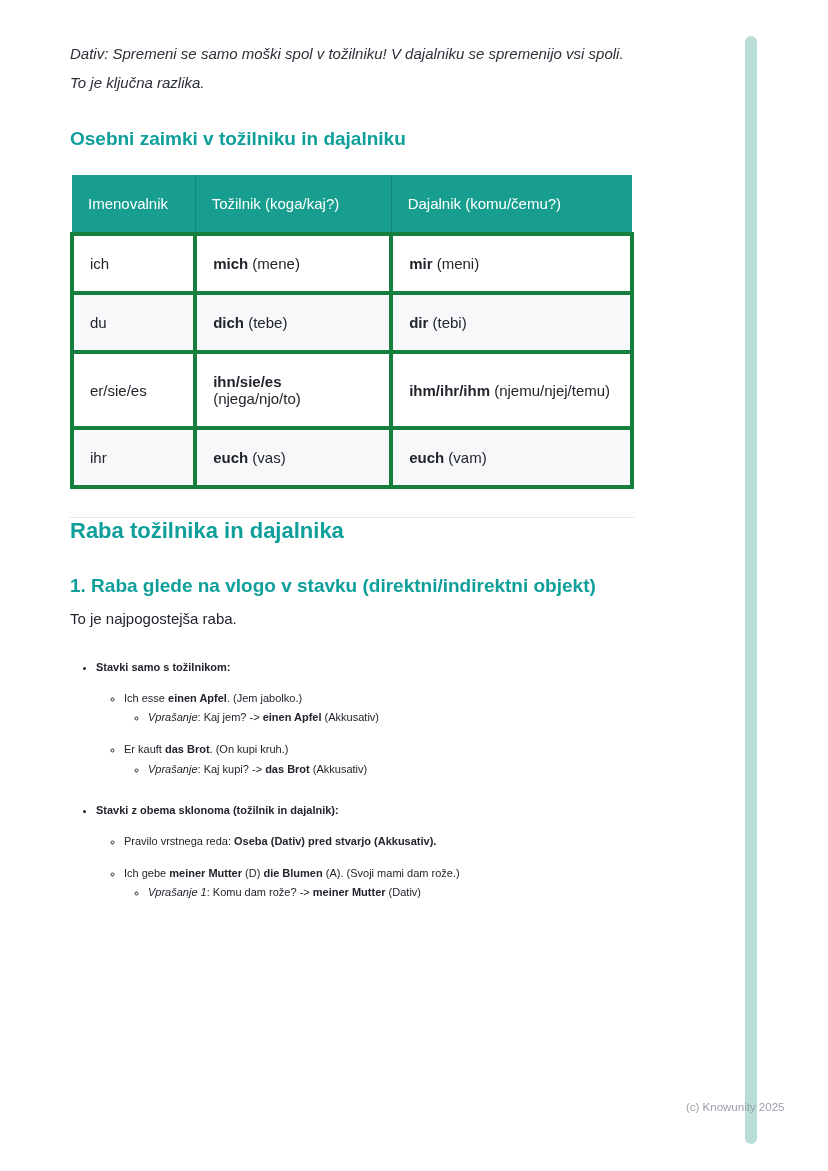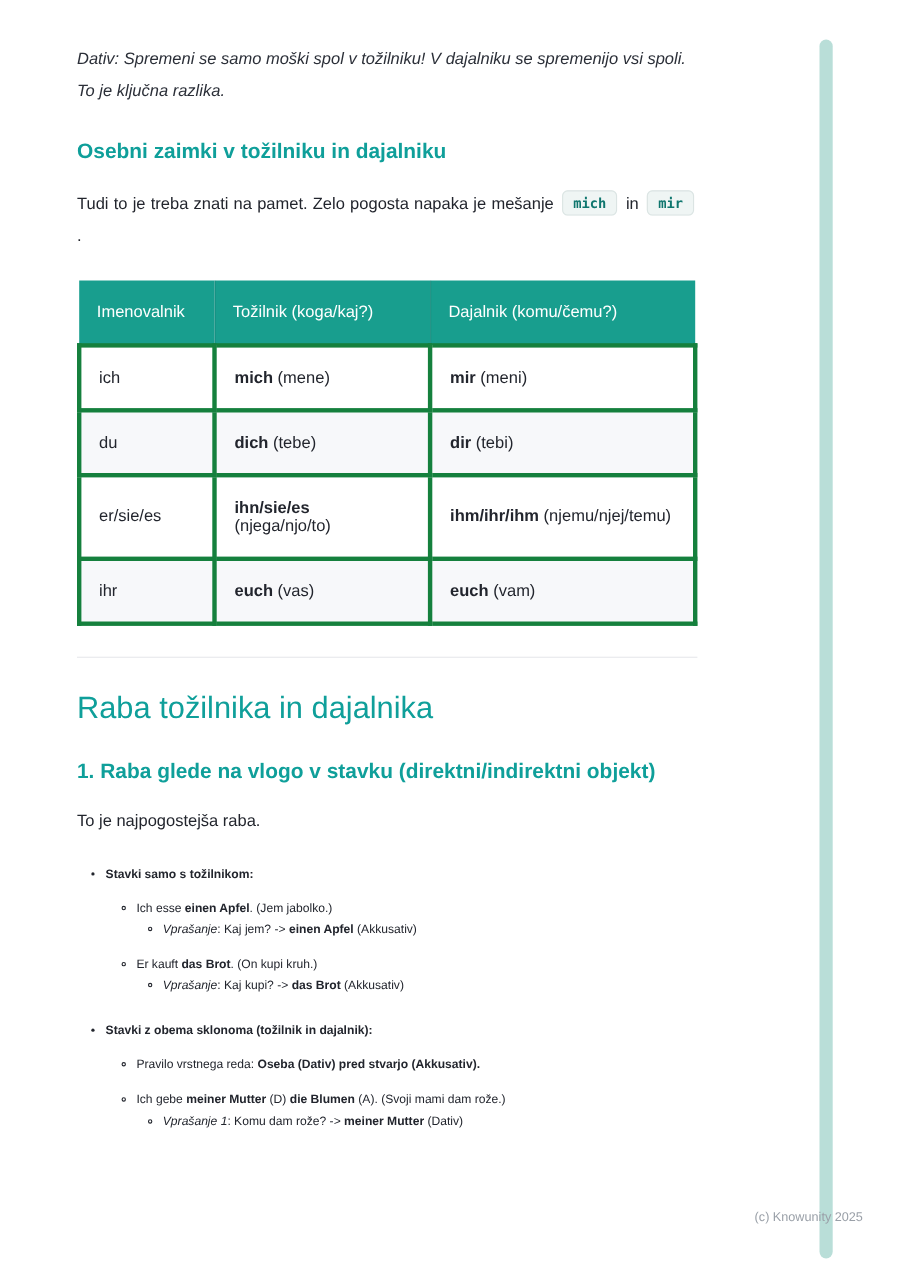--- a/index.html
+++ b/index.html
@@ -12,23 +12,23 @@
     overflow:hidden;
   }
   .page { position:absolute; inset:0; }
   .edge-strip {
     position:absolute; left:745px; top:36px; width:12px; height:1108px;
     background:var(--accent-strip, #b9ded8); border-radius:7px; z-index:1;
   }
   .content { position:absolute; left:70px; top:40px; width:564px; z-index:0; }
   .note { font-style:italic; font-size:15px; line-height:1.9; color:#2b2f38; }
   .sec-h { font-size:19px; font-weight:700; color:var(--accent-heading, #0f9f9a); margin-top:31px; }
-  .big-h { font-size:28px; font-weight:400; color:var(--accent-heading, #0f9f9a); margin-top:30px; }
+  .big-h { font-size:22px; font-weight:700; color:var(--accent-heading, #0f9f9a); }
   .intro { margin-top:21px; font-size:15px; line-height:1.95; text-align:justify; }
-  .para { margin-top:22px; font-size:15px; line-height:1.6; }
+  .para { margin-top:10px; font-size:15px; line-height:1.6; }
   .code-chip {
     font-family:"DejaVu Sans Mono", monospace;
     font-size:12.5px; font-weight:700;
     color:var(--code-text, #0f766e);
     background:#eff5f4; border:1px solid #dbe4e3; border-radius:5px;
     padding:3px 9px; margin:0 3px; white-space:nowrap; position:relative; top:-1px;
   }
   .ptable { width:100%; border-collapse:collapse; margin-top:25px; font-size:15px; }
   .ptable thead th {
     background:var(--table-header-bg, #189e8e); color:#ffffff; text-align:left;
@@ -62,21 +62,20 @@
 <div class="page">
 
   <div class="edge-strip"></div>
 
   <div class="content">
 
     <p class="note">Dativ: Spremeni se samo moški spol v tožilniku! V dajalniku se spremenijo vsi spoli. To je ključna razlika.</p>
 
     <h2 class="sec-h">Osebni zaimki v tožilniku in dajalniku</h2>
 
-    <p class="intro"><span>Tudi to je treba znati na pamet. Zelo pogosta napaka je mešanje </span><span class="code-chip">mich</span><span> in </span><span class="code-chip">mir</span><span> .</span></p>
 
     <table class="ptable">
       <thead>
         <tr>
           <th>Imenovalnik</th>
           <th>Tožilnik (koga/kaj?)</th>
           <th>Dajalnik (komu/čemu?)</th>
         </tr>
       </thead>
       <tbody>

